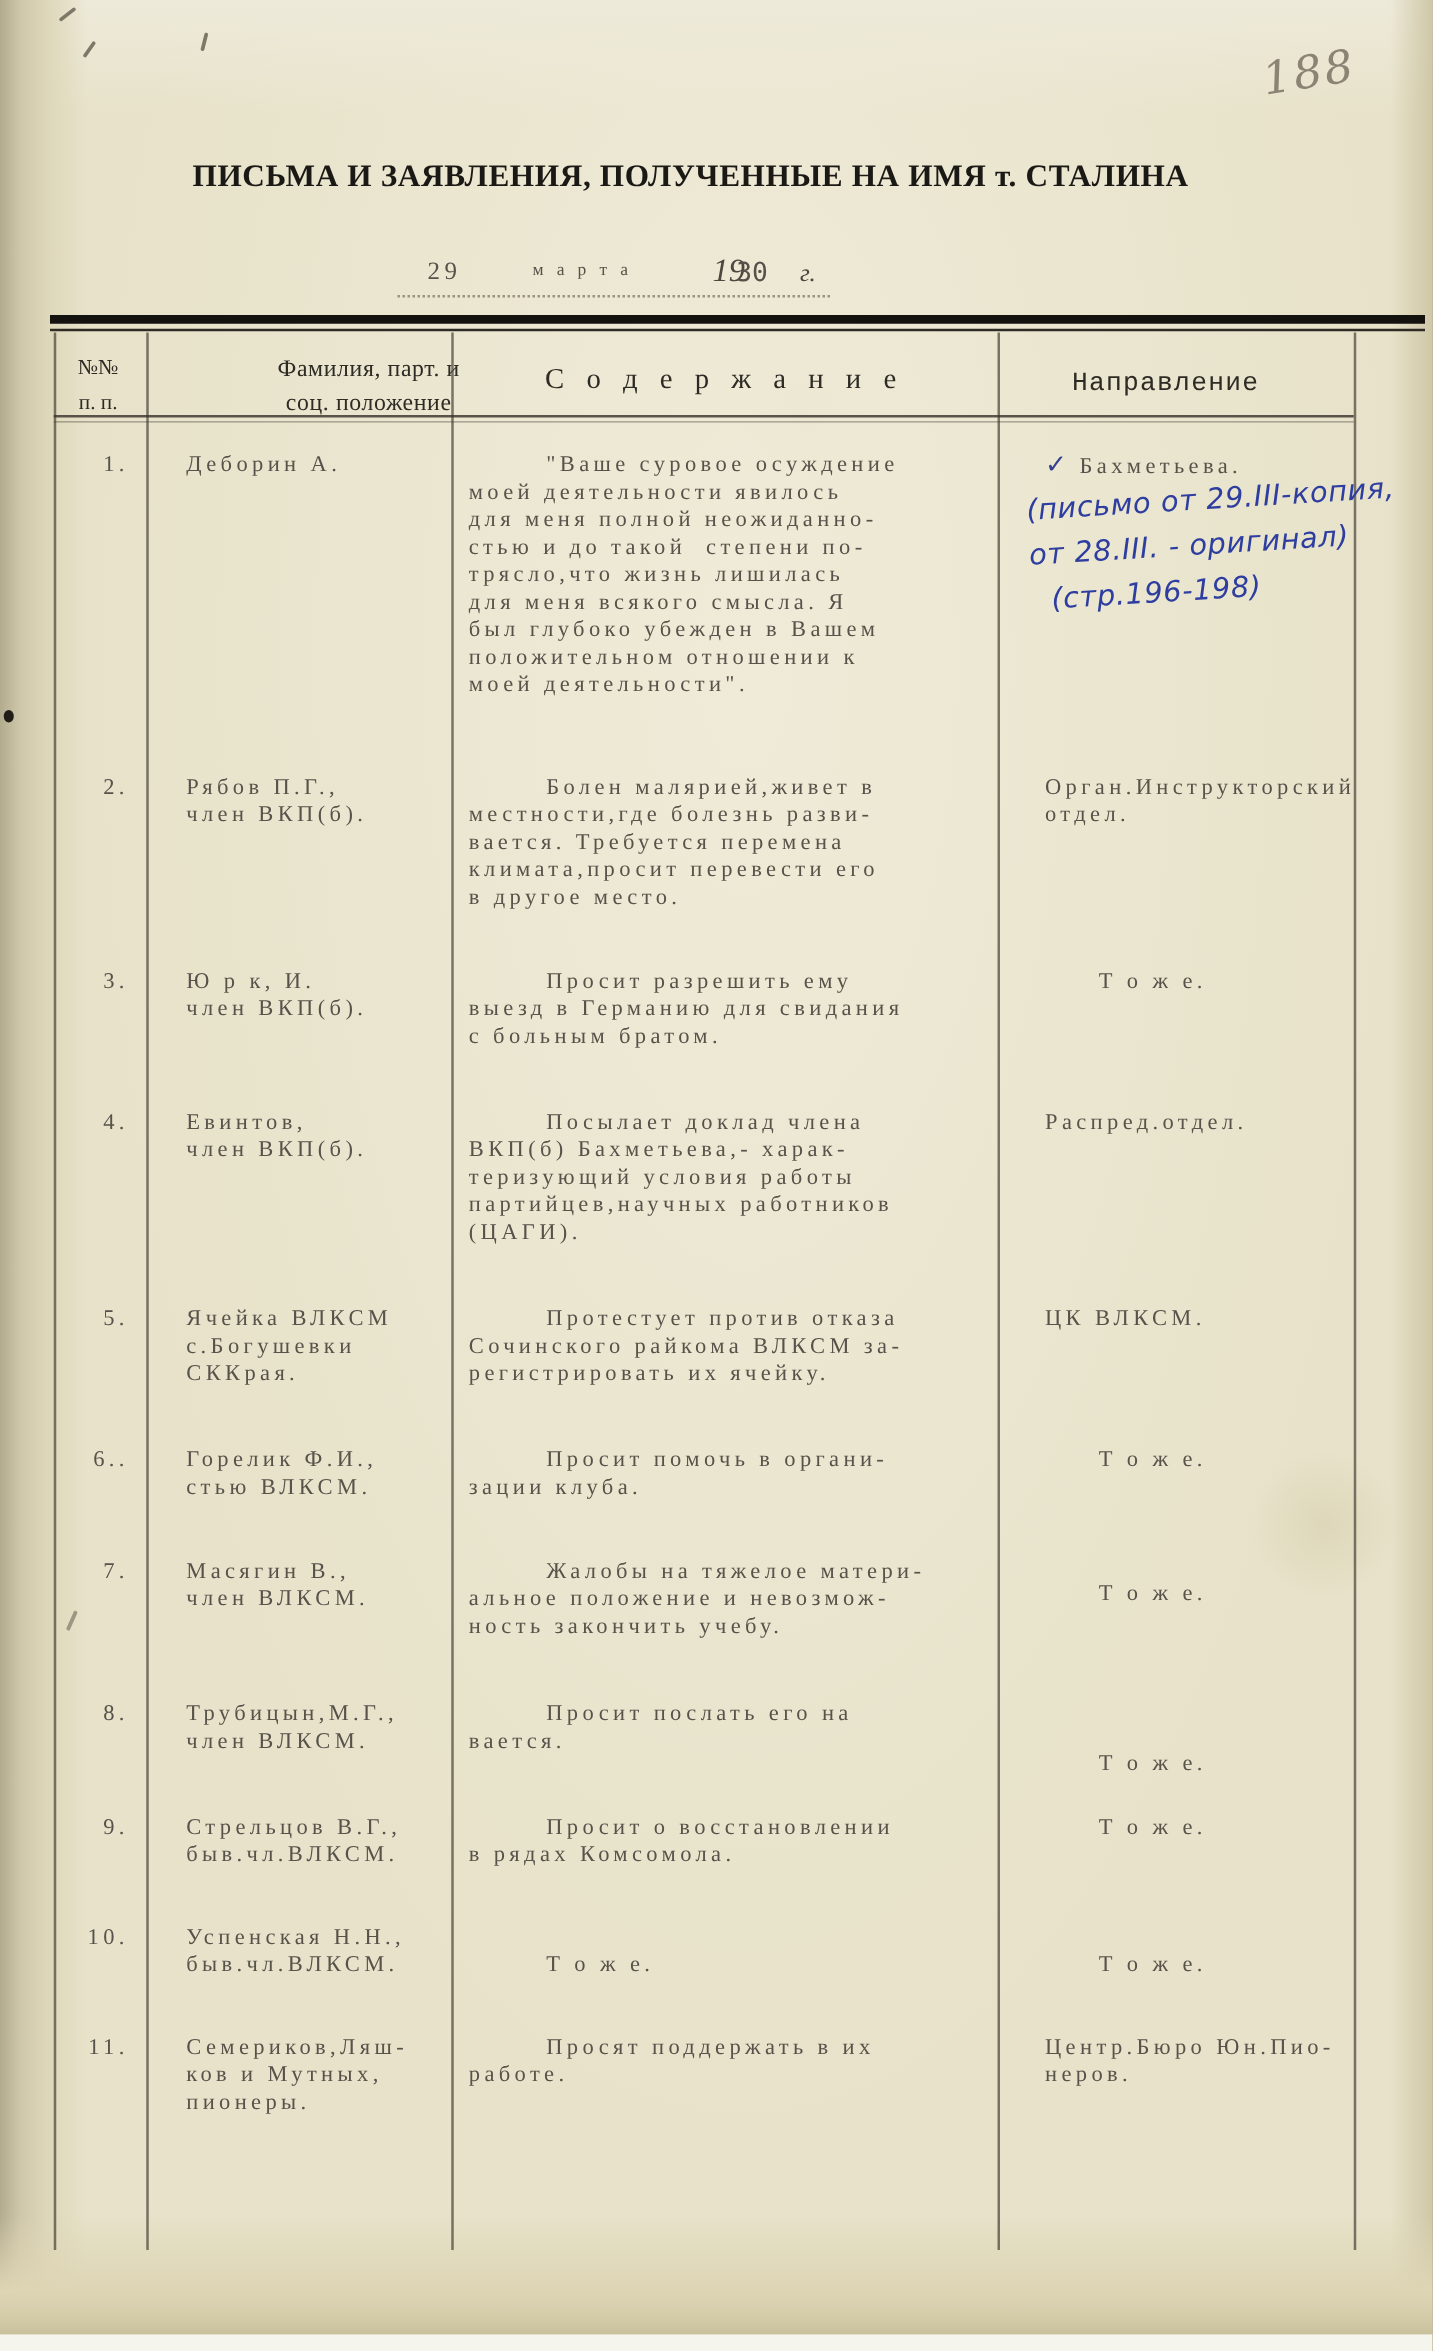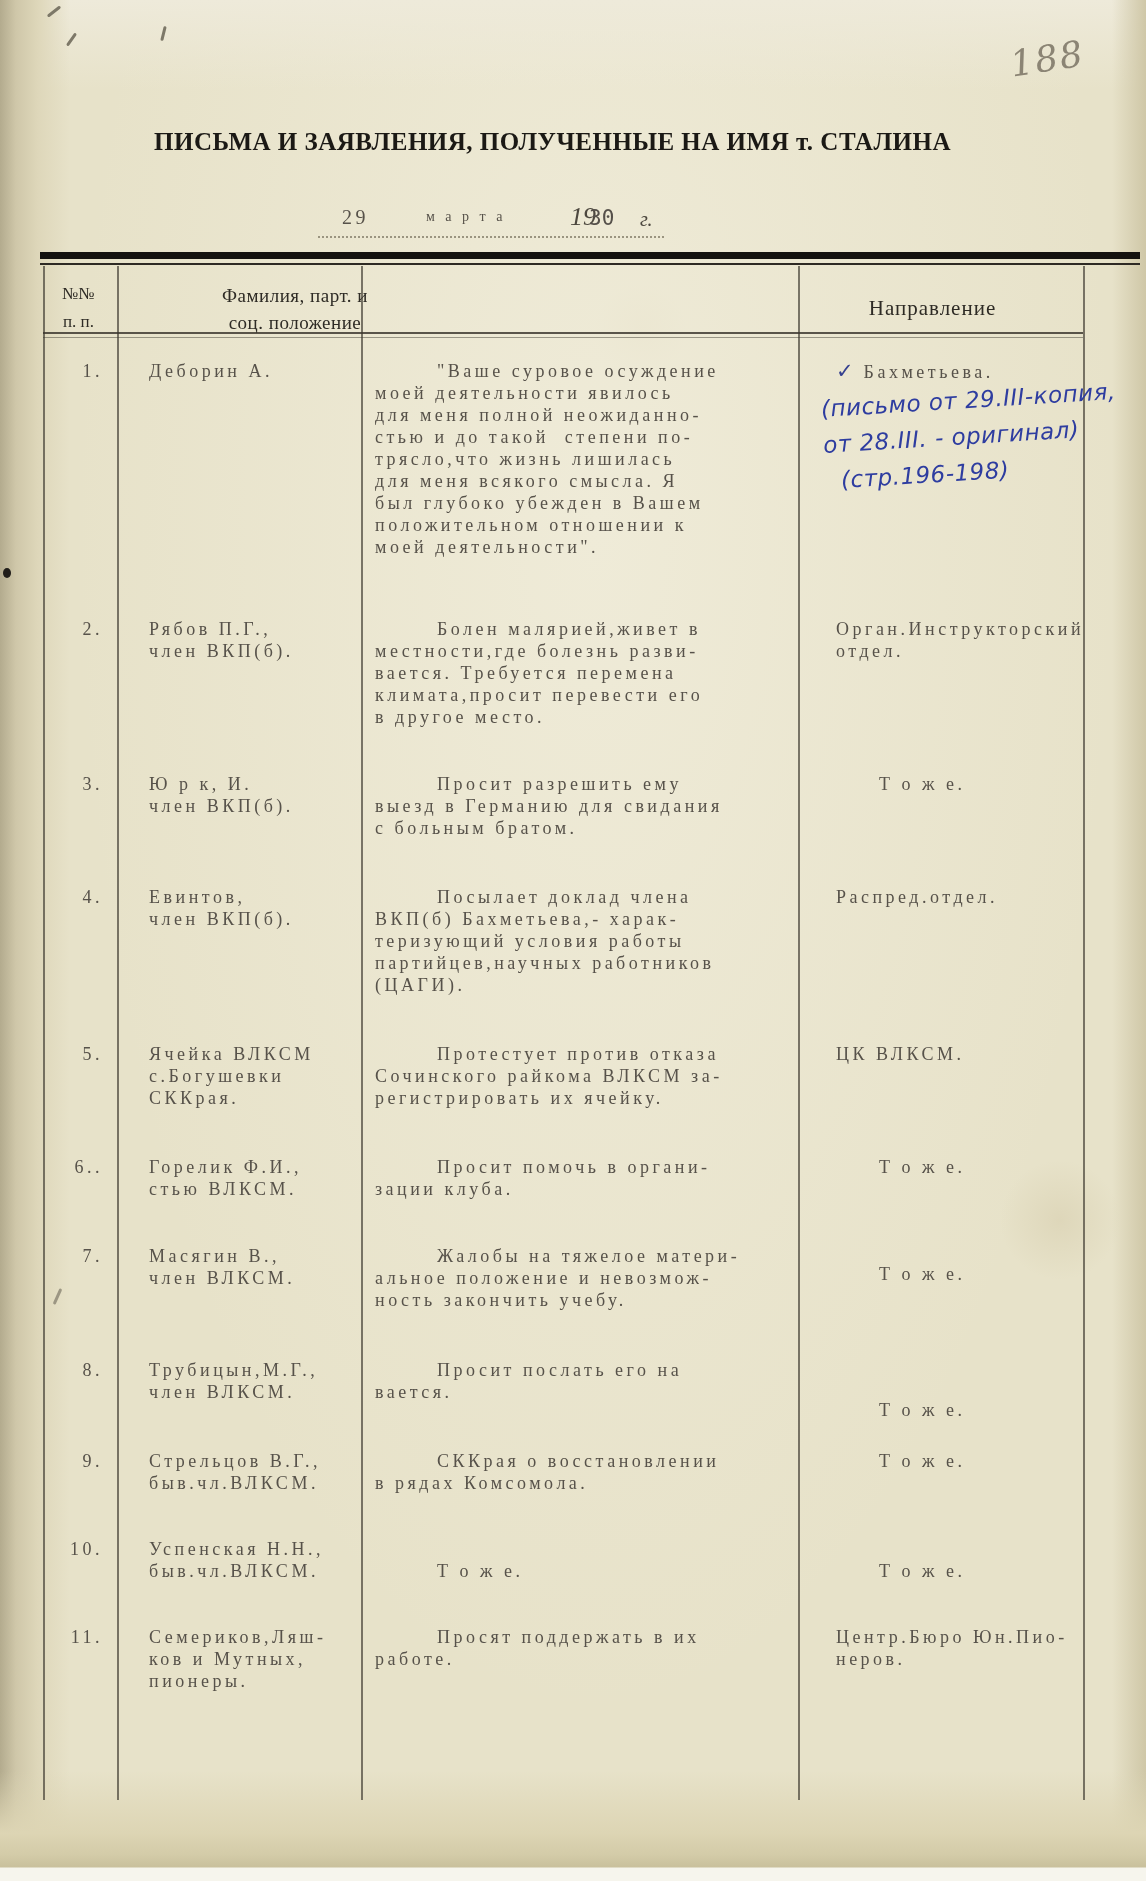--- a/index.html
+++ b/index.html
@@ -48,21 +48,21 @@
   .bar-thin{position:absolute;left:0;top:11px;width:1100px;height:2px;background:#2e2a24;}
   .hrule1{position:absolute;left:3px;top:80px;width:1040px;height:1.5px;background:rgba(52,48,40,.8);}
   .hrule2{position:absolute;left:3px;top:85px;width:1040px;height:1px;background:rgba(52,48,40,.45);}
   .vline{position:absolute;top:14px;width:1.5px;height:1534px;background:rgba(58,54,45,.65);}
   .v0{left:3px;}.v1{left:77px;}.v2{left:321px;}.v3{left:758px;}.v4{left:1043px;}
   .hcell{position:absolute;text-align:center;font-family:"Liberation Serif",serif;
       color:#2e2b25;white-space:pre;}
   .h-num{left:0;width:77;left:0px;width:77px;top:28px;font-size:17px;line-height:28px;}
   .h-name{left:77px;width:268px;top:30px;font-size:19px;line-height:27px;letter-spacing:.5px;margin-left:44px;}
   .h-content{left:321px;width:437px;top:38px;font-size:23px;letter-spacing:6px;}
-  .h-dir{left:758px;width:269px;top:44px;font-size:21px;letter-spacing:1px;}
+  .h-dir{left:758px;width:269px;top:44px;font-size:21px;letter-spacing:1px;font-family:Liberation Mono, monospace;}
   
   .row{position:absolute;left:0;width:1100px;}
   .cell{position:absolute;top:0;}
   .c-num{left:0;width:77px;text-align:right;padding-right:14px;box-sizing:border-box;}
   .c-name{left:77px;width:244px;padding-left:32px;box-sizing:border-box;}
   .c-content{left:321px;width:437px;padding-left:14px;text-indent:62px;box-sizing:border-box;}
   .c-dir{left:758px;width:360px;padding-left:38px;box-sizing:border-box;}
   .dir-mid{padding-left:81px;}
   .check-icon{color:#35408f;font-size:21px;margin-right:10px;letter-spacing:0;}
   .note-hand{font-family:"DejaVu Sans",sans-serif;font-style:italic;font-size:23px;
@@ -92,20 +92,21 @@
   </div>
 
   <div class="table">
     <div class="bar-thick"></div>
     <div class="bar-thin"></div>
 
     <div class="hcell h-num">№№
 п. п.</div>
     <div class="hcell h-name">Фамилия, парт. и
 соц. положение</div>
+    <div class="hcell h-content">С о д е р ж а н и е</div>
     <div class="hcell h-dir">Направление</div>
 
     <div class="hrule1"></div>
     <div class="hrule2"></div>
 
     <div class="vline v0"></div>
     <div class="vline v1"></div>
     <div class="vline v2"></div>
     <div class="vline v3"></div>
     <div class="vline v4"></div>
@@ -201,21 +202,21 @@
 член ВЛКСМ.</div>
       <div class="cell c-content tw">Просит послать его на
 вается.</div>
       <div class="cell c-dir dir-mid tw" style="margin-top:40px">Т о ж е.</div>
     </div>
 
     <div class="row" style="top:1198px">
       <div class="cell c-num tw">9.</div>
       <div class="cell c-name tw">Стрельцов В.Г.,
 быв.чл.ВЛКСМ.</div>
-      <div class="cell c-content tw">СККрая о восстановлении
+      <div class="cell c-content tw">Просит о восстановлении
 в рядах Комсомола.</div>
       <div class="cell c-dir dir-mid tw">Т о ж е.</div>
     </div>
 
     <div class="row" style="top:1286px">
       <div class="cell c-num tw">10.</div>
       <div class="cell c-name tw">Успенская Н.Н.,
 быв.чл.ВЛКСМ.</div>
       <div class="cell c-content tw" style="margin-top:22px">Т о ж е.</div>
       <div class="cell c-dir dir-mid tw" style="margin-top:22px">Т о ж е.</div>

